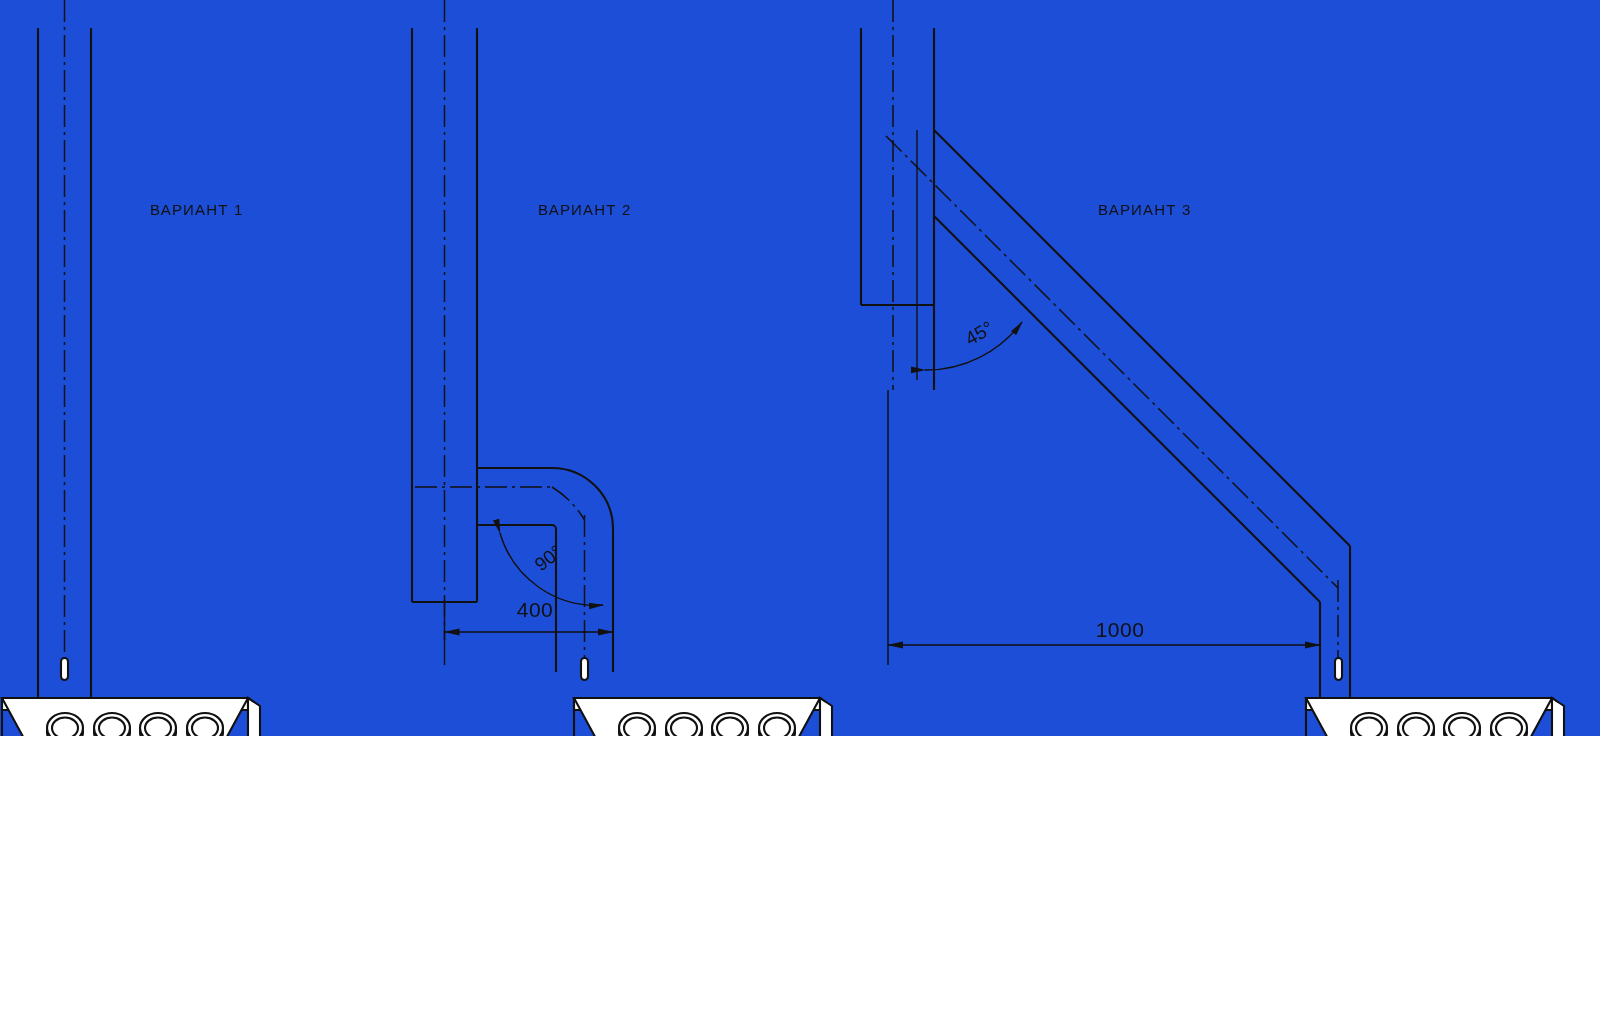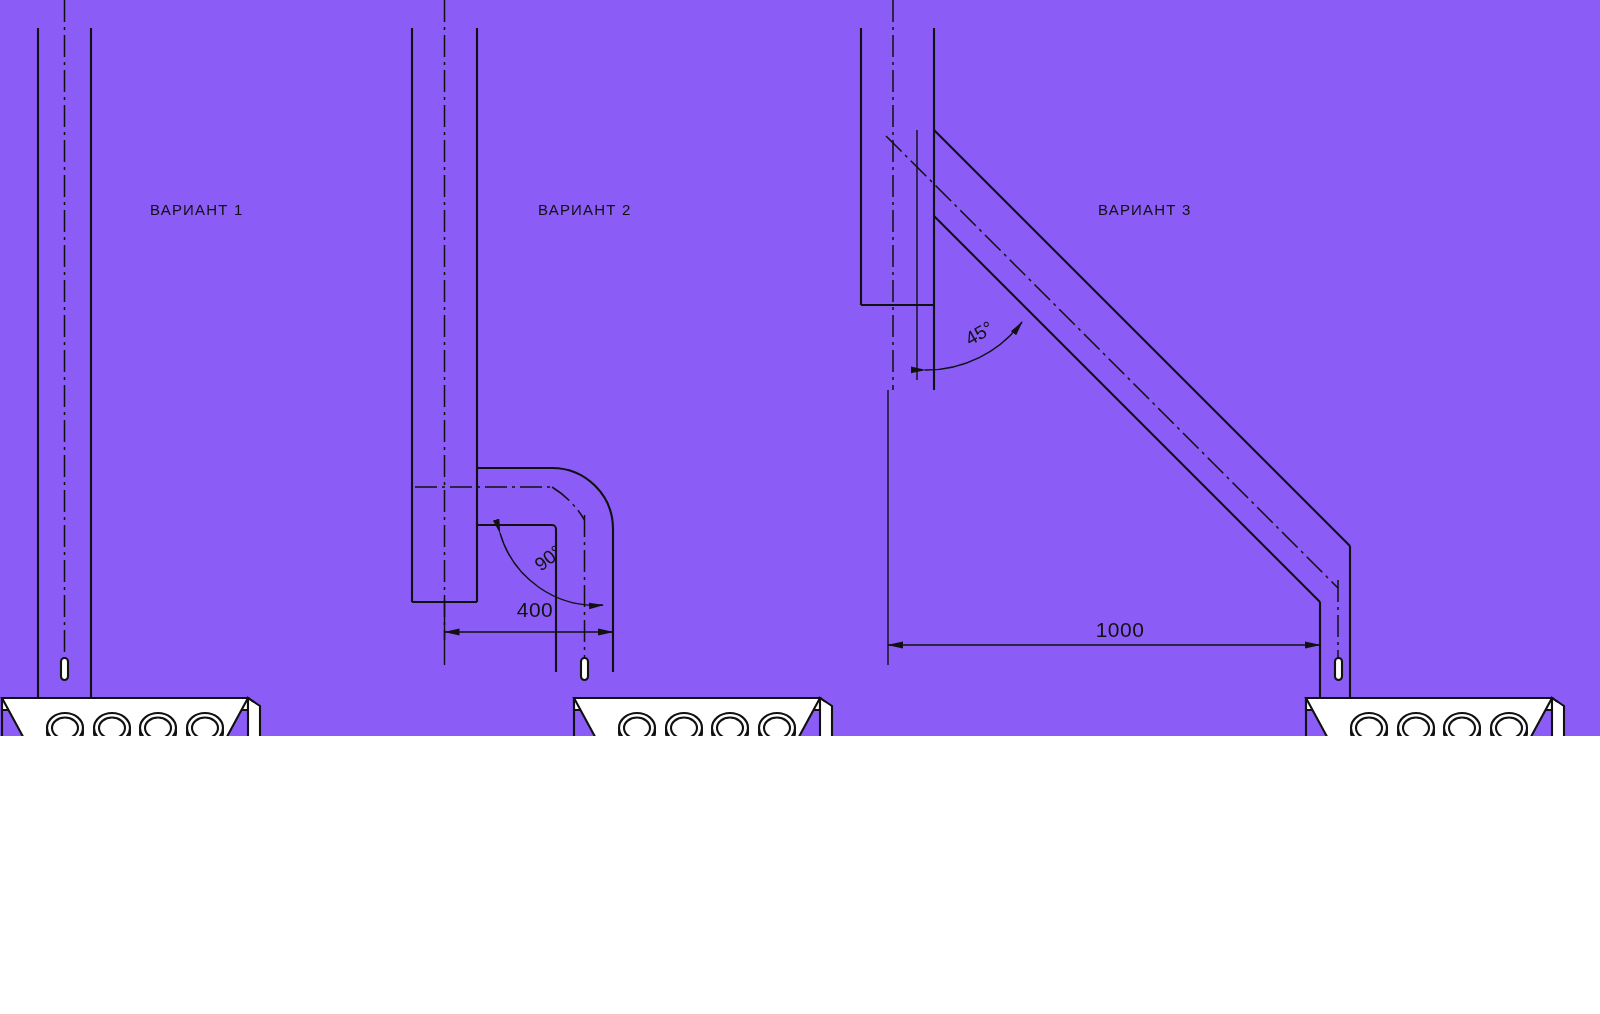--- a/index.html
+++ b/index.html
@@ -5,21 +5,21 @@
 <style>
   html, body {
     margin: 0;
     padding: 0;
     background: #ffffff;
   }
   #root {
     position: relative;
     width: 1600px;
     height: 736px;
-    background: #8b5cf6;
+    background: #1d4ed8;
     font-family: "Liberation Sans", sans-serif;
     overflow: hidden;
   }
   svg.canvas {
     position: absolute;
     top: 0;
     left: 0;
     width: 1600px;
     height: 1014px;
     display: block;

